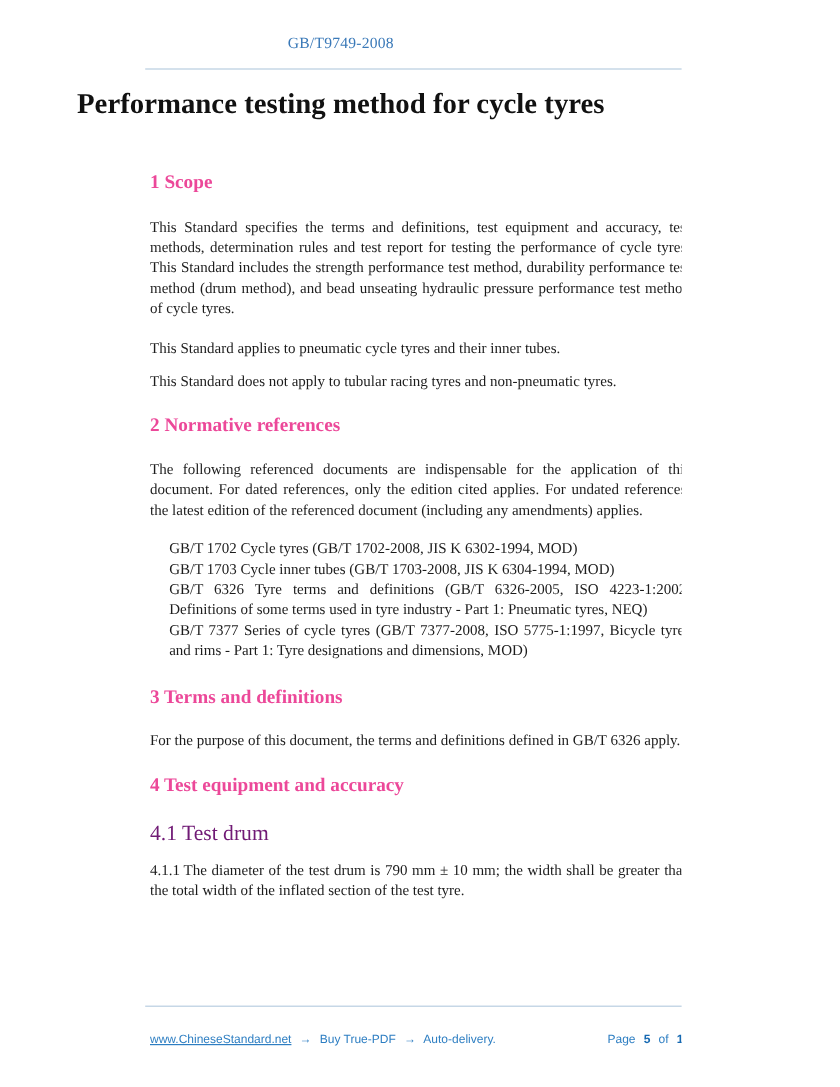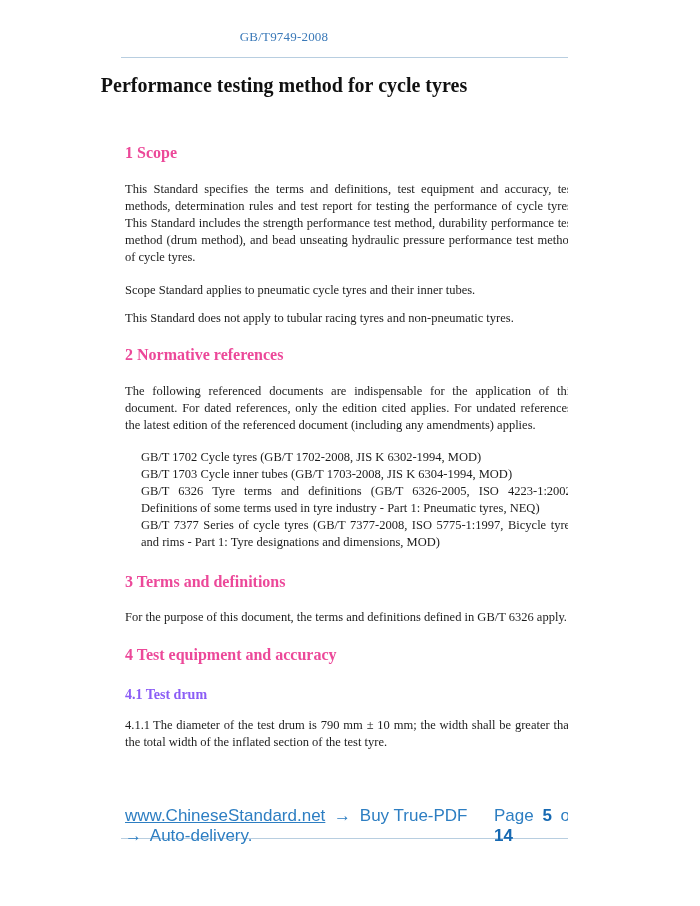--- a/index.html
+++ b/index.html
@@ -30,43 +30,43 @@
     height: 1px;
     background: #b8cee0;
   }
   .header-rule { top: 57px; }
   .footer-rule { top: 838px; }
   
   .title {
     position: absolute;
     top: 74px; left: 0; right: 0;
     text-align: center;
-    font-size: 20px;
+    font-size: 24px;
     font-weight: bold;
     color: #111111;
   }
   
   .content {
     position: absolute;
     top: 130px;
     left: 125px;
     width: 450px;
   }
   .h-section {
     font-size: 16px;
     line-height: 19px;
     font-weight: bold;
     color: #ec4899;
     margin: 0;
   }
   .h-sub {
-    font-size: 14px;
+    font-size: 18px;
     line-height: 17px;
-    font-weight: bold;
-    color: #8b5cf6;
+    font-weight: normal;
+    color: #701a75;
     margin: 0;
   }
   .body {
     font-size: 12.5px;
     line-height: 17px;
     text-align: justify;
     margin: 0;
     position: relative;
   }
   .refs { position: relative; }
@@ -82,28 +82,28 @@
   }
   
   .mt13 { margin-top: 13px; } .mt19 { margin-top: 19px; }
   .mt16 { margin-top: 16px; } .mt11 { margin-top: 11px; }
   .mt18 { margin-top: 18px; } .mt15 { margin-top: 15px; }
   .mt12 { } .mt21 { margin-top: 21px; }
   .mt22 { margin-top: 22px; } .mt14 { margin-top: 14px; }
   
   .footer {
     position: absolute;
-    top: 806px;
+    top: 861px;
     left: 125px;
     width: 450px;
     display: flex;
     justify-content: space-between;
     align-items: baseline;
     font-family: "Liberation Sans", sans-serif;
-    font-size: 17px;
+    font-size: 10px;
     color: #2d7ec2;
   }
   .footer-left span, .footer-left a { margin-right: 4px; }
   .footer-link {
     color: #2d7ec2;
     text-decoration: underline;
     cursor: pointer;
   }
   .footer-right span { margin-left: 4px; }
   .pgnum { color: #1669b2; font-weight: bold; margin-left: 4px; }
@@ -123,21 +123,21 @@
   <div class="content">
 
     <div class="h-section mt13">1 Scope</div>
 
     <p class="body mt19">
       <span>This Standard specifies the terms and definitions, test equipment and accuracy, test methods, determination rules and test report for testing the performance of cycle tyres. This Standard includes the strength performance test method, durability performance test method (drum method), and bead unseating hydraulic pressure performance test method of cycle tyres.</span>
       <span class="changebar"></span>
     </p>
 
     <p class="body mt16">
-      <span>Scope Standard applies to pneumatic cycle tyres and their inner tubes.</span>
+      <span>This Standard applies to pneumatic cycle tyres and their inner tubes.</span>
     </p>
 
     <p class="body mt11">
       <span>This Standard does not apply to tubular racing tyres and non-pneumatic tyres.</span>
     </p>
 
     <div class="h-section mt18">2 Normative references</div>
 
     <p class="body mt19">
       <span>The following referenced documents are indispensable for the application of this document. For dated references, only the edition cited applies. For undated references, the latest edition of the referenced document (including any amendments) applies.</span>

